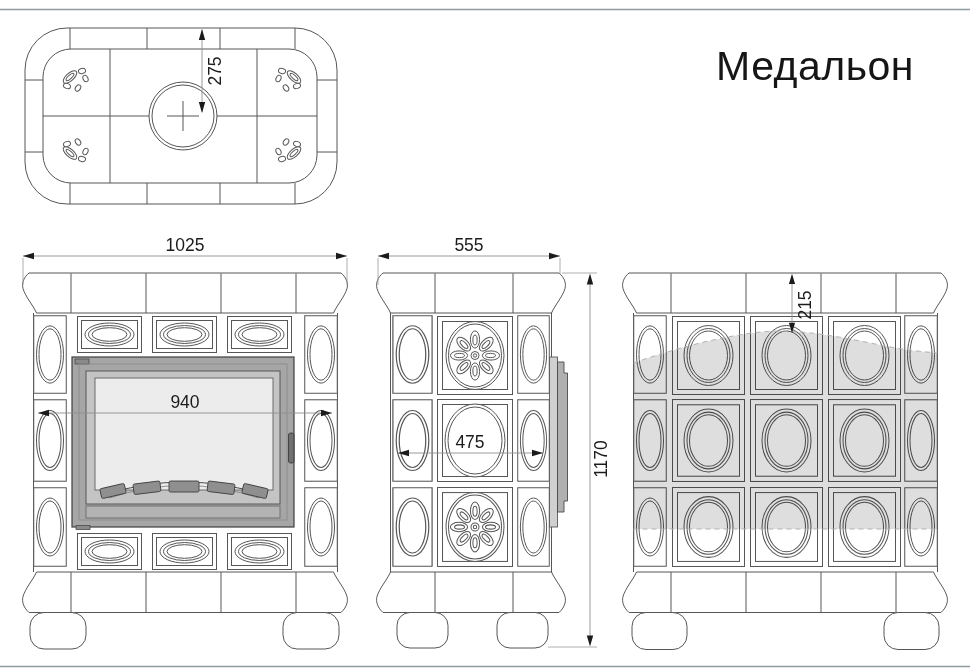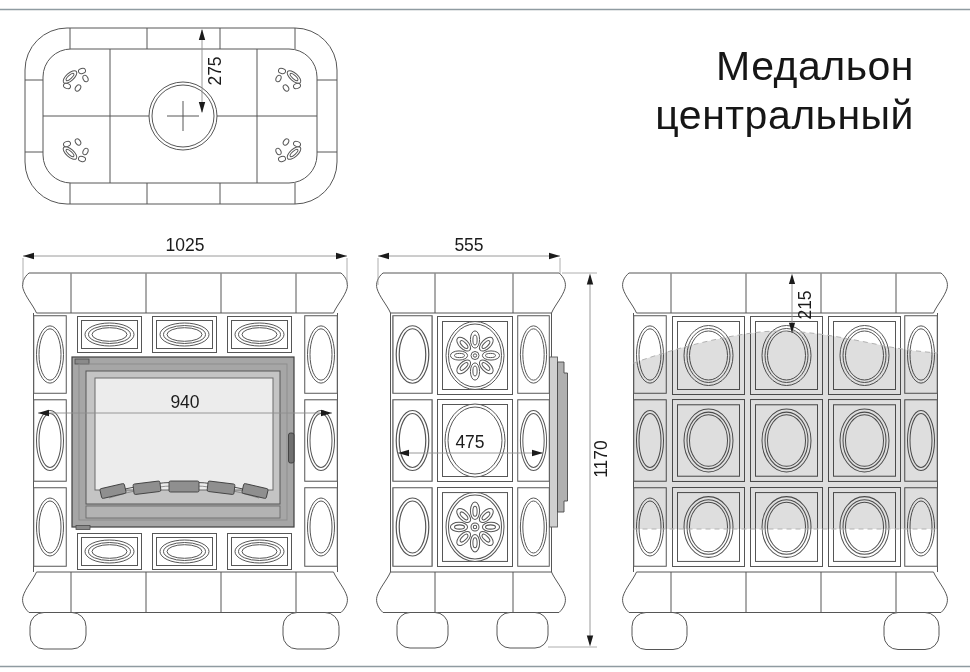--- a/index.html
+++ b/index.html
@@ -341,16 +341,15 @@
       <line x1="821" y1="572" x2="821" y2="612.5"></line>
           <line x1="896" y1="572" x2="896" y2="612.5"></line>
         </g>
     <rect x="632" y="612.5" width="55" height="37" rx="14" class="lnw"></rect>
     <rect x="884" y="612.5" width="55" height="37" rx="14" class="lnw"></rect>
   </g>
 </svg>
 
 <div class="title">
   <div>Медальон</div>
-  <div>центральный</div>
 </div>
 
 </div>
 
 </body></html>

